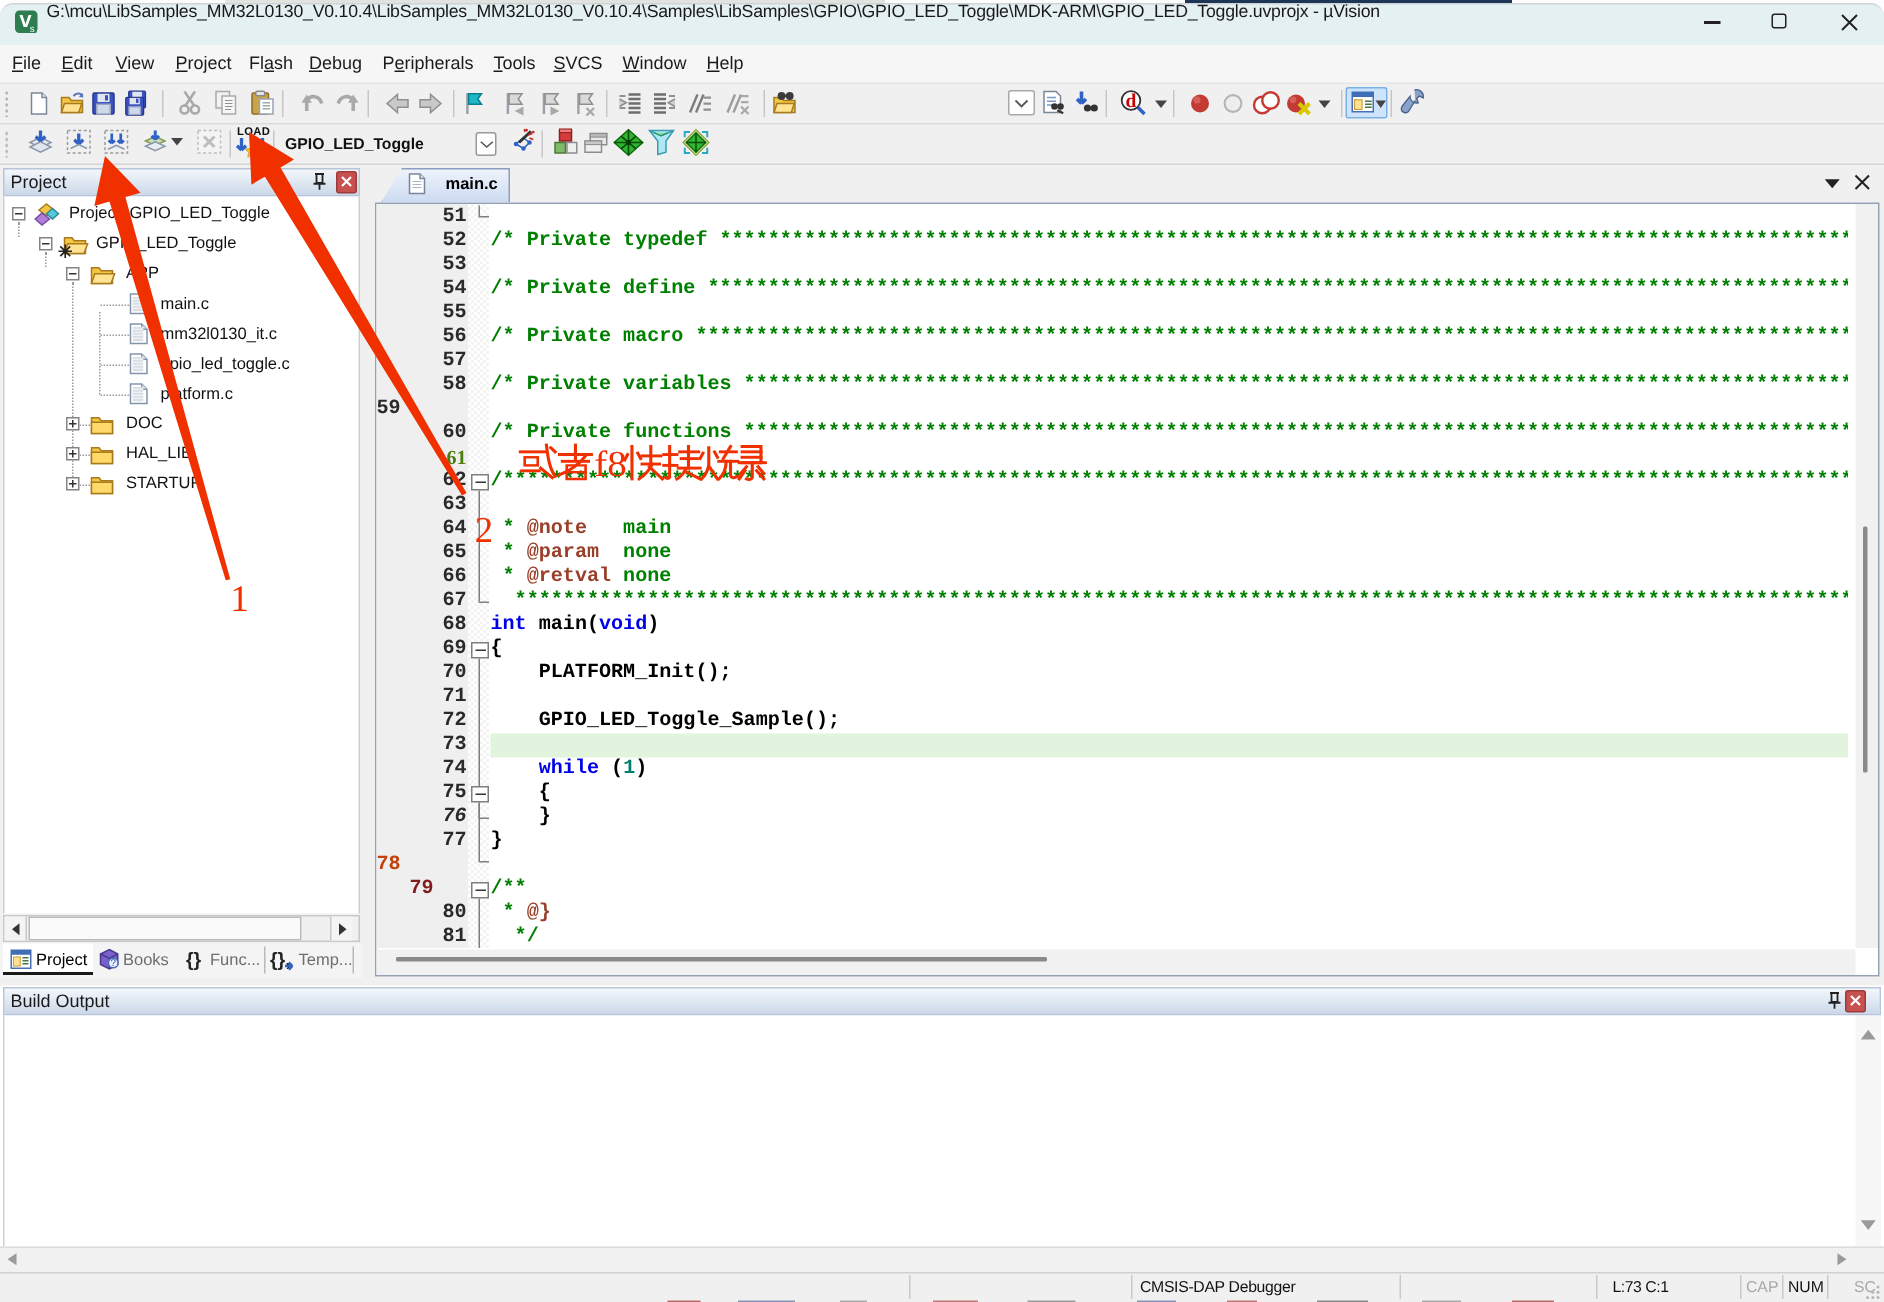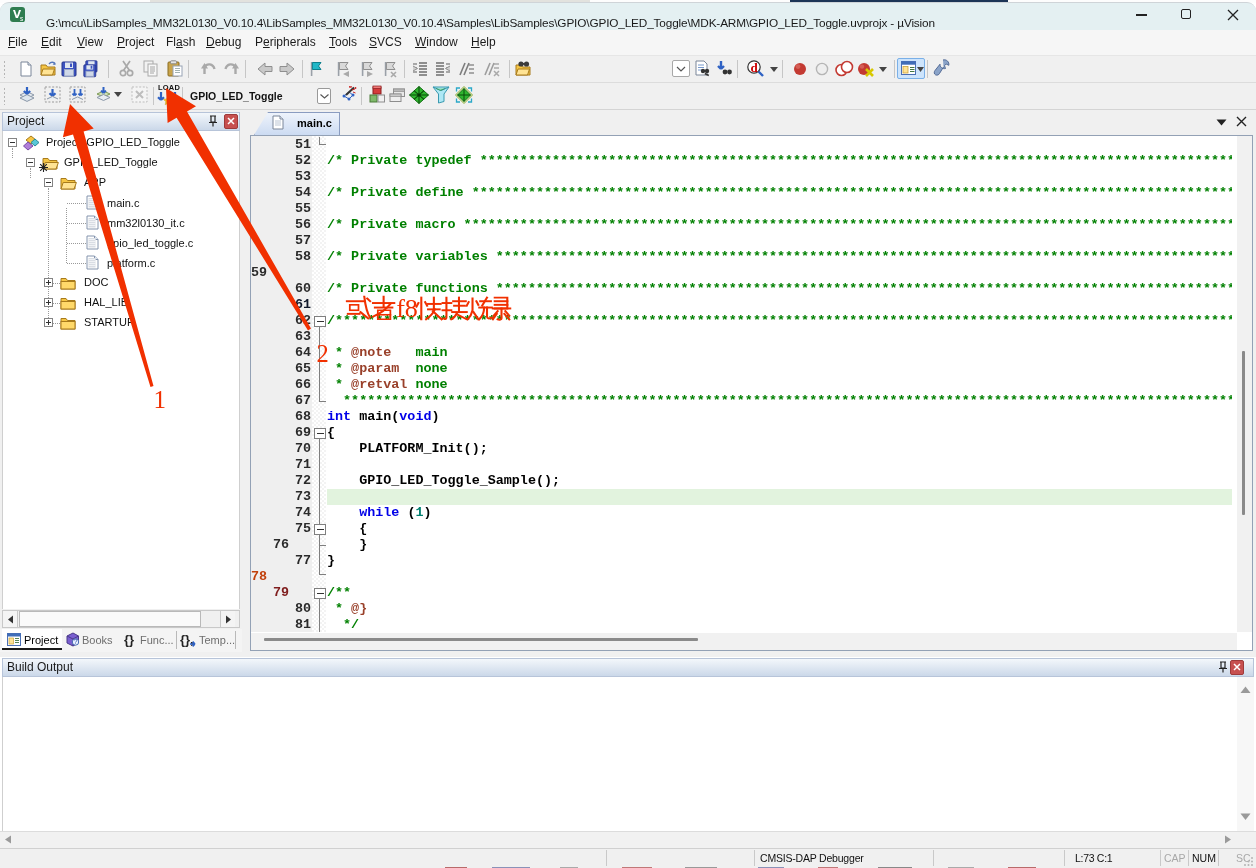--- a/index.html
+++ b/index.html
@@ -13,21 +13,21 @@
 <div class="a" style="left:0;top:0;width:1256px;height:3px;background:#fdfdfd;"></div>
 <div class="a" style="left:790px;top:0;width:218px;height:2px;background:#1d3557;"></div>
 <div class="a" style="left:150px;top:0;width:440px;height:2px;background:#e2e2de;"></div>
 <div class="a" style="left:0;top:2px;width:1256px;height:28px;background:#e4f0f2;border-radius:9px 9px 0 0;border-top:1px solid #cfd4d8;"></div>
 <svg class="a" style="left:10px;top:7px" width="15" height="15" viewBox="0 0 15 15">
 <rect x="0" y="0" width="15" height="15" rx="3" fill="#2e7d50"></rect>
 <path d="M3 3 L5 3 L7 9 L9 3 L11 3 L8.2 11 L5.8 11 Z" fill="#fff"></path>
 <rect x="8.5" y="9" width="6" height="6" rx="1" fill="#2e7d50"></rect>
 <text x="11.5" y="14" font-size="6.5" fill="#fff" text-anchor="middle" font-family="Liberation Sans">s</text>
 </svg>
-<div class="a" style="left:31px;top:16px;font-size:11.8px;color:#191919;letter-spacing:-0.15px;margin-left:15px;">G:\mcu\LibSamples_MM32L0130_V0.10.4\LibSamples_MM32L0130_V0.10.4\Samples\LibSamples\GPIO\GPIO_LED_Toggle\MDK-ARM\GPIO_LED_Toggle.uvprojx - µVision</div>
+<div class="a" style="left:31px;top:0;font-size:11.8px;color:#191919;letter-spacing:-0.15px;">G:\mcu\LibSamples_MM32L0130_V0.10.4\LibSamples_MM32L0130_V0.10.4\Samples\LibSamples\GPIO\GPIO_LED_Toggle\MDK-ARM\GPIO_LED_Toggle.uvprojx - µVision</div>
 <div class="a" style="left:1136px;top:14px;width:11px;height:1.6px;background:#222;"></div>
 <div class="a" style="left:1181px;top:9px;width:10px;height:10px;border:1.6px solid #222;border-radius:2px;"></div>
 <svg class="a" style="left:1227px;top:9px" width="12" height="12" viewBox="0 0 12 12">
     <path d="M1 1 L11 11 M11 1 L1 11" stroke="#222" stroke-width="1.3"></path>
   </svg>
 <div class="a" style="left:0;top:30px;width:1256px;height:25px;background:#f6f6f6;"></div>
 <div class="mi" style="left:8px;top:30px"><span style="text-decoration:underline">F</span>ile</div>
 <div class="mi" style="left:41px;top:30px"><span style="text-decoration:underline">E</span>dit</div>
 <div class="mi" style="left:77px;top:30px"><span style="text-decoration:underline">V</span>iew</div>
 <div class="mi" style="left:117px;top:30px"><span style="text-decoration:underline">P</span>roject</div>
@@ -456,36 +456,36 @@
     <div class="a mono" style="left:0px;top:0px;width:60px;text-align:right;color:#2a2a2a;">51</div>
     <div class="a mono" style="left:0px;top:16px;width:60px;text-align:right;color:#2a2a2a;">52</div>
     <div class="a mono" style="left:0px;top:32px;width:60px;text-align:right;color:#2a2a2a;">53</div>
     <div class="a mono" style="left:0px;top:48px;width:60px;text-align:right;color:#2a2a2a;">54</div>
     <div class="a mono" style="left:0px;top:64px;width:60px;text-align:right;color:#2a2a2a;">55</div>
     <div class="a mono" style="left:0px;top:80px;width:60px;text-align:right;color:#2a2a2a;">56</div>
     <div class="a mono" style="left:0px;top:96px;width:60px;text-align:right;color:#2a2a2a;">57</div>
     <div class="a mono" style="left:0px;top:112px;width:60px;text-align:right;color:#2a2a2a;">58</div>
     <div class="a mono" style="left:0px;top:128px;width:60px;text-align:left;color:#2a2a2a;">59</div>
     <div class="a mono" style="left:0px;top:144px;width:60px;text-align:right;color:#2a2a2a;">60</div>
-    <div class="a mono" style="left:0px;top:160px;width:60px;text-align:right;color:#0f172a;">61</div>
+    <div class="a mono" style="left:0px;top:160px;width:60px;text-align:right;color:#4d7c0f;font-family:Liberation Serif, serif;">61</div>
     <div class="a mono" style="left:0px;top:176px;width:60px;text-align:right;color:#2a2a2a;">62</div>
     <div class="a mono" style="left:0px;top:192px;width:60px;text-align:right;color:#2a2a2a;">63</div>
     <div class="a mono" style="left:0px;top:208px;width:60px;text-align:right;color:#2a2a2a;">64</div>
     <div class="a mono" style="left:0px;top:224px;width:60px;text-align:right;color:#2a2a2a;">65</div>
     <div class="a mono" style="left:0px;top:240px;width:60px;text-align:right;color:#2a2a2a;">66</div>
     <div class="a mono" style="left:0px;top:256px;width:60px;text-align:right;color:#2a2a2a;">67</div>
     <div class="a mono" style="left:0px;top:272px;width:60px;text-align:right;color:#2a2a2a;">68</div>
     <div class="a mono" style="left:0px;top:288px;width:60px;text-align:right;color:#2a2a2a;">69</div>
     <div class="a mono" style="left:0px;top:304px;width:60px;text-align:right;color:#2a2a2a;">70</div>
     <div class="a mono" style="left:0px;top:320px;width:60px;text-align:right;color:#2a2a2a;">71</div>
     <div class="a mono" style="left:0px;top:336px;width:60px;text-align:right;color:#2a2a2a;">72</div>
     <div class="a mono" style="left:0px;top:352px;width:60px;text-align:right;color:#2a2a2a;">73</div>
     <div class="a mono" style="left:0px;top:368px;width:60px;text-align:right;color:#2a2a2a;">74</div>
     <div class="a mono" style="left:0px;top:384px;width:60px;text-align:right;color:#2a2a2a;">75</div>
-    <div class="a mono" style="left:0px;top:400px;width:60px;text-align:center;color:#2a2a2a;">76</div>
+    <div class="a mono" style="left:0px;top:400px;width:60px;text-align:right;color:#2a2a2a;font-style:italic;">76</div>
     <div class="a mono" style="left:0px;top:416px;width:60px;text-align:right;color:#2a2a2a;">77</div>
     <div class="a mono" style="left:0px;top:432px;width:60px;text-align:left;color:#c2410c;">78</div>
     <div class="a mono" style="left:0px;top:448px;width:60px;text-align:center;color:#7f1d1d;">79</div>
     <div class="a mono" style="left:0px;top:464px;width:60px;text-align:right;color:#2a2a2a;">80</div>
     <div class="a mono" style="left:0px;top:480px;width:60px;text-align:right;color:#2a2a2a;">81</div>
   </div>
 <div class="a" style="left:327px;top:137px;width:905px;height:495px;overflow:hidden;">
     <div class="a mono" style="left:0px;top:16px;"><span style="color:#008000">/* Private typedef *****************************************************************************************************************************</span></div>
     <div class="a mono" style="left:0px;top:48px;"><span style="color:#008000">/* Private define *****************************************************************************************************************************</span></div>
     <div class="a mono" style="left:0px;top:80px;"><span style="color:#008000">/* Private macro *****************************************************************************************************************************</span></div>

